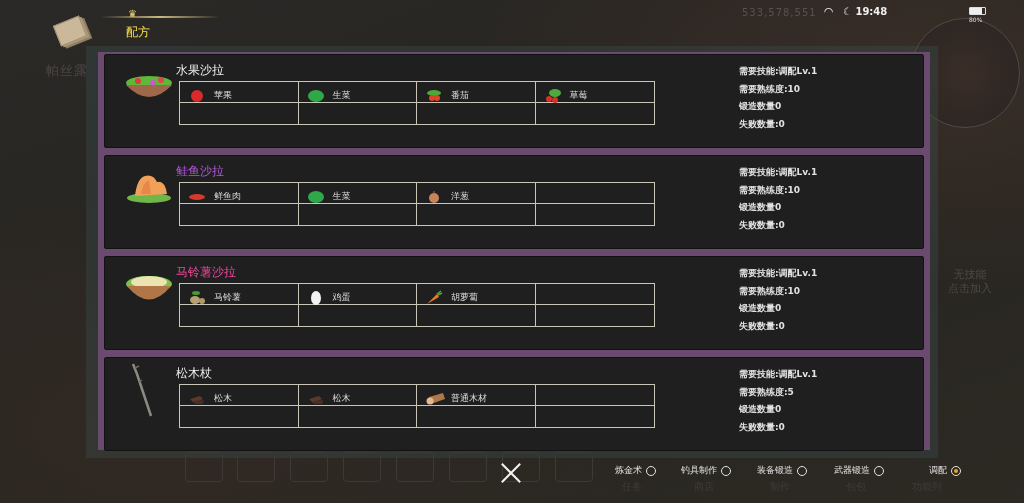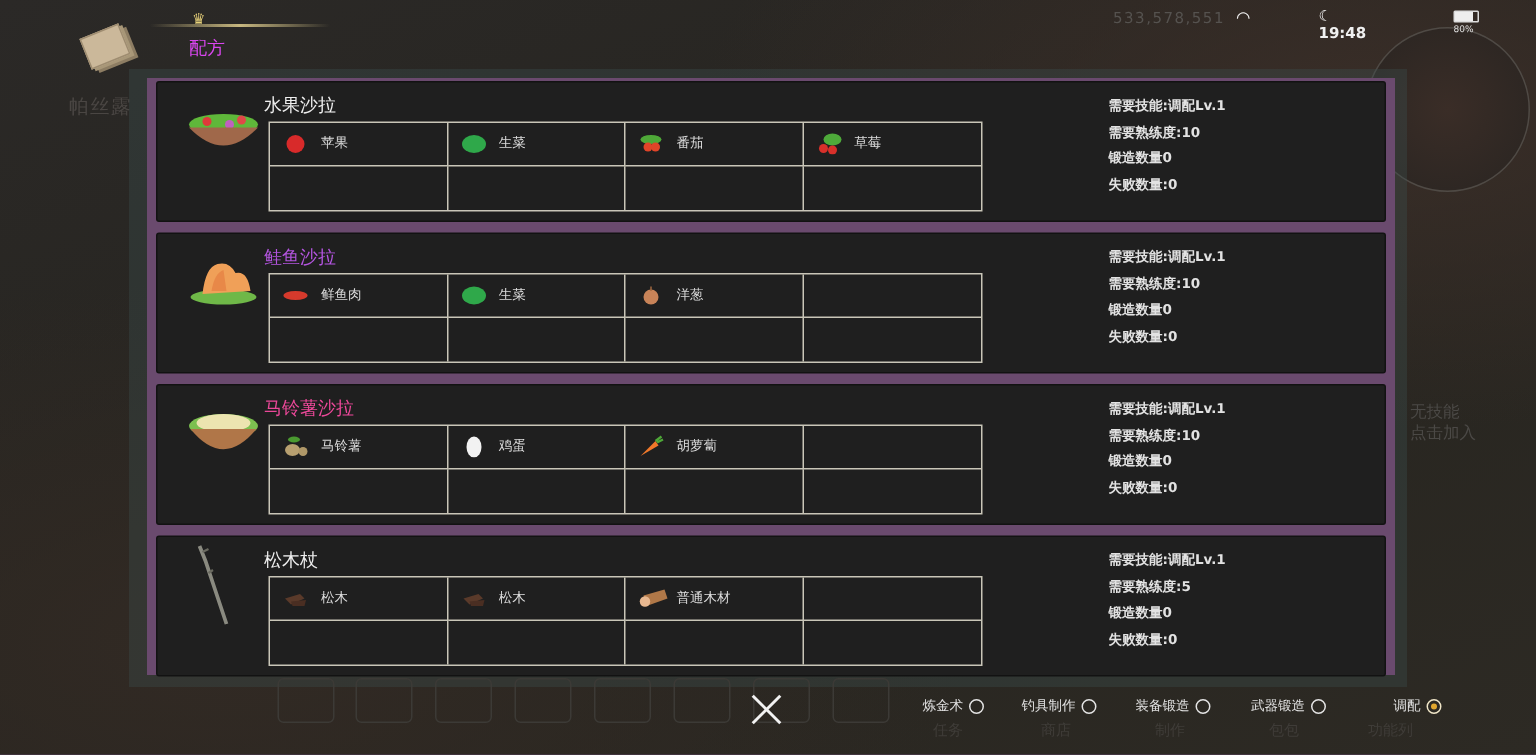--- a/index.html
+++ b/index.html
@@ -16,66 +16,66 @@
       radial-gradient(ellipse at 90% 15%, #3a2e28 0%, transparent 35%),
       radial-gradient(ellipse at 15% 85%, #322a24 0%, transparent 40%),
       linear-gradient(160deg, #2b2927 0%, #26241f 50%, #2d2a24 100%);
   }
   .bg-char-name {
     position: absolute; left: 46px; top: 62px;
     font-size: 13px; color: #4a4643; letter-spacing: 1px;
   }
   .bg-skill-hint {
     position: absolute; left: 940px; top: 268px; width: 60px;
-    font-size: 11px; color: #4b4946; text-align: left; line-height: 14px;
+    font-size: 11px; color: #4b4946; text-align: center; line-height: 14px;
   }
   .minimap {
     position: absolute; left: 910px; top: 18px; width: 110px; height: 110px;
     border-radius: 50%; border: 1px solid #4f4a45;
     background: radial-gradient(circle, #3a2d27 0%, #2e2723 70%);
   }
   .status-bar { position: absolute; top: 3px; left: 0; width: 906px; height: 16px; }
   .coords { position: absolute; left: 742px; top: 4px; font-size: 10px; color: #55524f; letter-spacing: 1px; }
   .wifi { position: absolute; left: 824px; top: 2px; font-size: 11px; color: #f0f0f0; }
-  .clock { position: absolute; left: 879px; top: 3px; font-size: 10px; color: #f0f0f0; font-weight: bold; }
+  .clock { position: absolute; left: 843px; top: 3px; font-size: 10px; color: #f0f0f0; font-weight: bold; }
   .battery { position: absolute; left: 969px; top: 4px; width: 17px; height: 8px; border: 1px solid #ddd; border-radius: 1px; }
   .battery .fill { width: 80%; height: 100%; background: #eee; }
   .battery-pct { position: absolute; left: 969px; top: 13px; font-size: 6px; color: #ddd; }
 
   .header-line {
     position: absolute; left: 100px; top: 16px; width: 120px; height: 2px;
     background: linear-gradient(90deg, transparent, #c8b880, transparent);
   }
   .crown { position: absolute; left: 128px; top: 8px; font-size: 10px; color: #e8d27a; }
   .book-icon {
     position: absolute; left: 56px; top: 20px; width: 28px; height: 22px;
     background: #cbb89a; border: 1px solid #9e8c70; transform: rotate(-22deg);
     box-shadow: 2px 2px 0 #a89778, 4px 4px 0 #8d7d63;
   }
-  .page-title { position: absolute; left: 126px; top: 24px; font-size: 12px; color: #d946ef; }
+  .page-title { position: absolute; left: 126px; top: 24px; font-size: 12px; color: #fde047; }
 
   .panel {
     position: absolute; left: 86px; top: 46px; width: 852px; height: 412px;
     background: rgba(60,80,80,0.35);
   }
   .panel-inner {
     position: absolute; left: 12px; top: 6px; width: 832px; height: 398px;
     background: #6a4a6e;
   }
   .recipe {
     position: absolute; left: 104px; width: 820px; height: 94px;
     background: #1f1f1f; border: 1px solid #121212; border-radius: 2px;
   }
   .recipe .dish-icon { position: absolute; left: 18px; top: 14px; width: 52px; height: 36px; }
   .recipe .name { position: absolute; left: 71px; top: 7px; font-size: 12px; }
   .name.white { color: #efefef; }
   .name.purple { color: #b455e0; }
   .name.blue { color: #ec4899; }
   .grid {
-    position: absolute; left: 74px; top: 26px; width: 476px; height: 60px;
+    position: absolute; left: 74px; top: 26px; width: 476px; height: 44px;
     display: grid; grid-template-columns: repeat(4, 1fr); grid-template-rows: 1fr 1fr;
     border: 1px solid #c9c6b8;
   }
   .cell { border-right: 1px solid #c9c6b8; border-bottom: 1px solid #c9c6b8; position: relative; }
   .cell:nth-child(4n) { border-right: none; }
   .cell:nth-child(n+5) { border-bottom: none; }
   .cell .ing-icon { position: absolute; left: 8px; top: 6px; width: 18px; height: 15px; }
   .cell .ing-name { position: absolute; left: 34px; top: 7px; font-size: 9px; color: #dcdcdc; }
   .stats { position: absolute; left: 586px; top: 8px; font-size: 9px; color: #e2e2e2; line-height: 17.5px; font-weight: bold; margin-left: 48px; }
 

